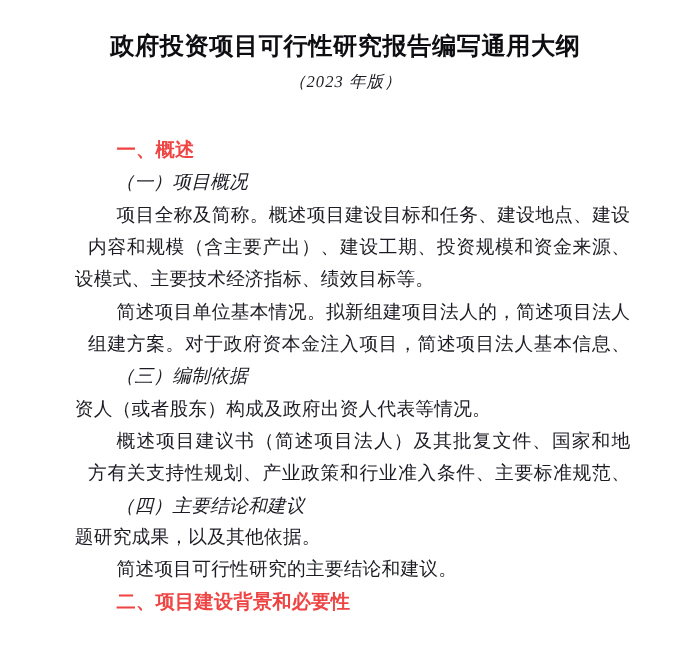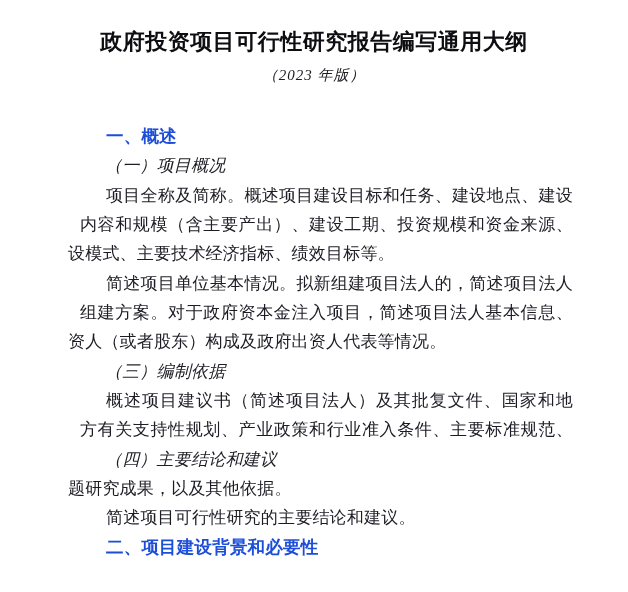--- a/index.html
+++ b/index.html
@@ -46,21 +46,21 @@
     line-height: 29.35px;
     font-size: 17px;
     letter-spacing: 0.2px;
     overflow: hidden;
   }
   
   .h1 {
     font-family: "Liberation Sans", "DejaVu Sans", sans-serif;
     font-weight: bold;
     font-size: 17.5px;
-    color: #1d4ed8;
+    color: #ef4444;
     padding-left: 38px;
     white-space: nowrap;
   }
   
   .h2 {
     font-style: italic;
     padding-left: 37px;
     white-space: nowrap;
   }
   
@@ -92,22 +92,22 @@
   <div class="doc-subtitle">（2023 年版）</div>
 
   <div class="doc-body">
     <div class="line h1">一、概述</div>
     <div class="line h2">（一）项目概况</div>
     <div class="line p-first-full">项目全称及简称。概述项目建设目标和任务、建设地点、建设</div>
     <div class="line p-cont-full">内容和规模（含主要产出）、建设工期、投资规模和资金来源、建</div>
     <div class="line p-cont-end">设模式、主要技术经济指标、绩效目标等。</div>
     <div class="line p-first-full">简述项目单位基本情况。拟新组建项目法人的，简述项目法人</div>
     <div class="line p-cont-full">组建方案。对于政府资本金注入项目，简述项目法人基本信息、投</div>
+    <div class="line h2">（三）编制依据</div>
     <div class="line p-cont-end">资人（或者股东）构成及政府出资人代表等情况。</div>
-    <div class="line h2">（三）编制依据</div>
     <div class="line p-first-full">概述项目建议书（简述项目法人）及其批复文件、国家和地</div>
     <div class="line p-cont-full">方有关支持性规划、产业政策和行业准入条件、主要标准规范、专</div>
     <div class="line h2">（四）主要结论和建议</div>
     <div class="line p-cont-end">题研究成果，以及其他依据。</div>
     <div class="line p-first-end">简述项目可行性研究的主要结论和建议。</div>
     <div class="line h1">二、项目建设背景和必要性</div>
   </div>
 
 </div>
 

